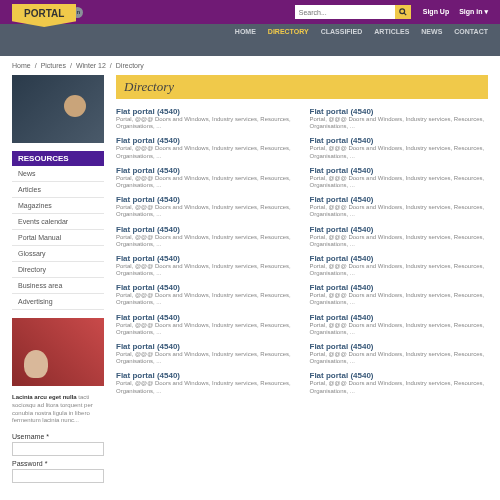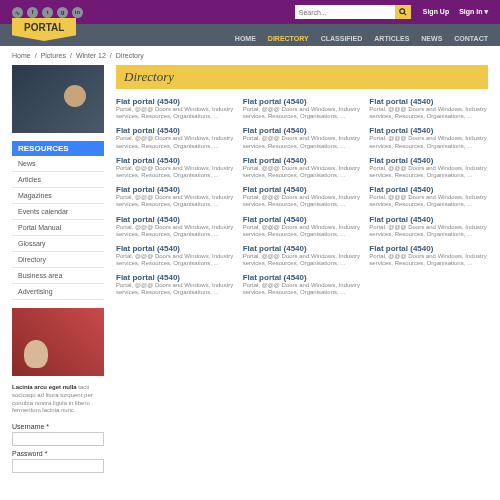--- a/index.html
+++ b/index.html
@@ -4,45 +4,45 @@
 <style>
 *{margin:0;padding:0;box-sizing:border-box;font-family:Arial,sans-serif}
 body{background:#fff;font-size:8px;color:#333}
 .topbar{background:#701a75;height:24px;display:flex;align-items:center;padding:0 12px}
 .social{display:flex;gap:4px}
 .social-icon{width:11px;height:11px;border-radius:50%;background:#8a9199;display:flex;align-items:center;justify-content:center;color:#2c3b4a;font-size:6px;font-weight:bold}
 .search-wrap{margin-left:auto;display:flex}
 .search-input{width:100px;height:14px;border:none;padding:0 4px;font-size:7px}
 .search-btn{width:16px;height:14px;background:#f0c94a;border:none;cursor:pointer;display:flex;align-items:center;justify-content:center}
 .auth{margin-left:12px;display:flex;gap:10px;color:#fff;font-size:7px;font-weight:bold}
-.navbar{background:#525d6b;height:22px;display:flex;align-items:flex-end;padding:4px 12px}
+.navbar{background:#525d6b;height:32px;display:flex;align-items:flex-start;padding:4px 12px}
 .logo-wrap{position:relative}
 .logo{background:#f0c94a;padding:4px 12px 8px;font-weight:bold;font-size:10px;color:#333;position:absolute;top:-24px;clip-path:polygon(0 0,100% 0,100% 75%,50% 100%,0 75%)}
 .nav-items{margin-left:auto;display:flex;gap:12px}
 .nav-item{color:#d0d4d9;font-size:7px;font-weight:bold;cursor:pointer}
 .nav-item.active{color:#f0c94a}
 .breadcrumb{padding:6px 12px;font-size:7px;color:#666;display:flex;gap:4px}
 .breadcrumb span{cursor:pointer}
 .container{display:flex;padding:0 12px;gap:12px}
 .sidebar{width:92px;flex-shrink:0}
 .hero-img{width:92px;height:68px;background:linear-gradient(135deg,#2a3a4a,#4a5a6a);margin-bottom:8px;position:relative;overflow:hidden}
 .hero-img::after{content:"";position:absolute;right:18px;top:20px;width:22px;height:22px;border-radius:50%;background:#c9a47a}
-.section-hdr{background:#3b82f6;color:#fff;padding:3px 6px;font-size:8px;font-weight:bold}
+.section-hdr{background:#4c1d95;color:#fff;padding:3px 6px;font-size:8px;font-weight:bold}
 .side-list{list-style:none}
 .side-list li{padding:4px 6px;border-bottom:1px solid #e5e5e5;font-size:7px;color:#555;cursor:pointer}
 .side-img{width:92px;height:68px;background:linear-gradient(45deg,#8a2a2a,#c94a4a);margin:8px 0;position:relative;overflow:hidden}
 .side-img::after{content:"";position:absolute;left:12px;bottom:8px;width:24px;height:28px;border-radius:50% 50% 40% 40%;background:#d9b89a}
 .caption{font-size:6px;color:#888;line-height:1.3;margin-bottom:8px}
 .caption b{color:#333}
 .login-field{margin-bottom:4px}
 .login-field label{font-size:7px;display:block;margin-bottom:2px}
 .login-field input{width:100%;height:14px;border:1px solid #ccc;padding:0 3px;font-size:7px}
 .main{flex:1}
 .page-title{background:#f0c94a;padding:4px 8px;font-size:13px;font-family:Georgia,serif;font-style:italic;color:#444;margin-bottom:6px}
-.dir-grid{display:grid;grid-template-columns:1fr 1fr 1fr;gap:2px 8px}
+.dir-grid{display:grid;grid-template-columns:1fr 1fr;gap:2px 15px}
 .dir-item{padding:2px 0}
 .dir-title{color:#3a5a7a;font-size:8px;font-weight:bold;cursor:pointer}
 .dir-desc{font-size:6px;color:#888;line-height:1.2}
 </style>
 </head>
 <body>
 
 <div class="topbar">
   <div class="social">
     <span class="social-icon">∿</span>

